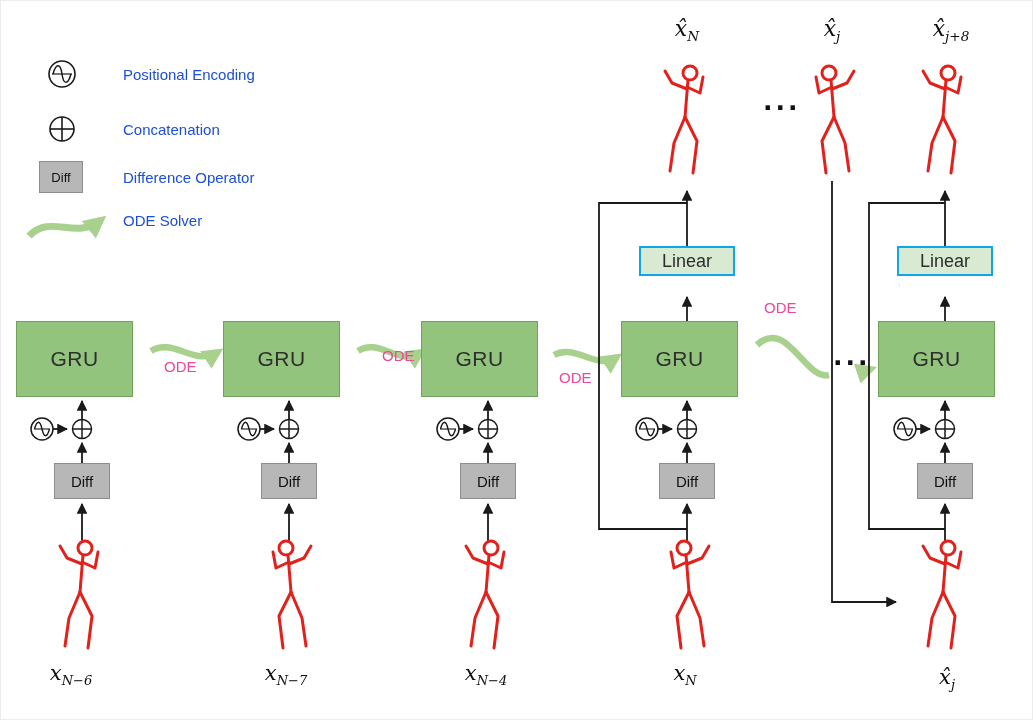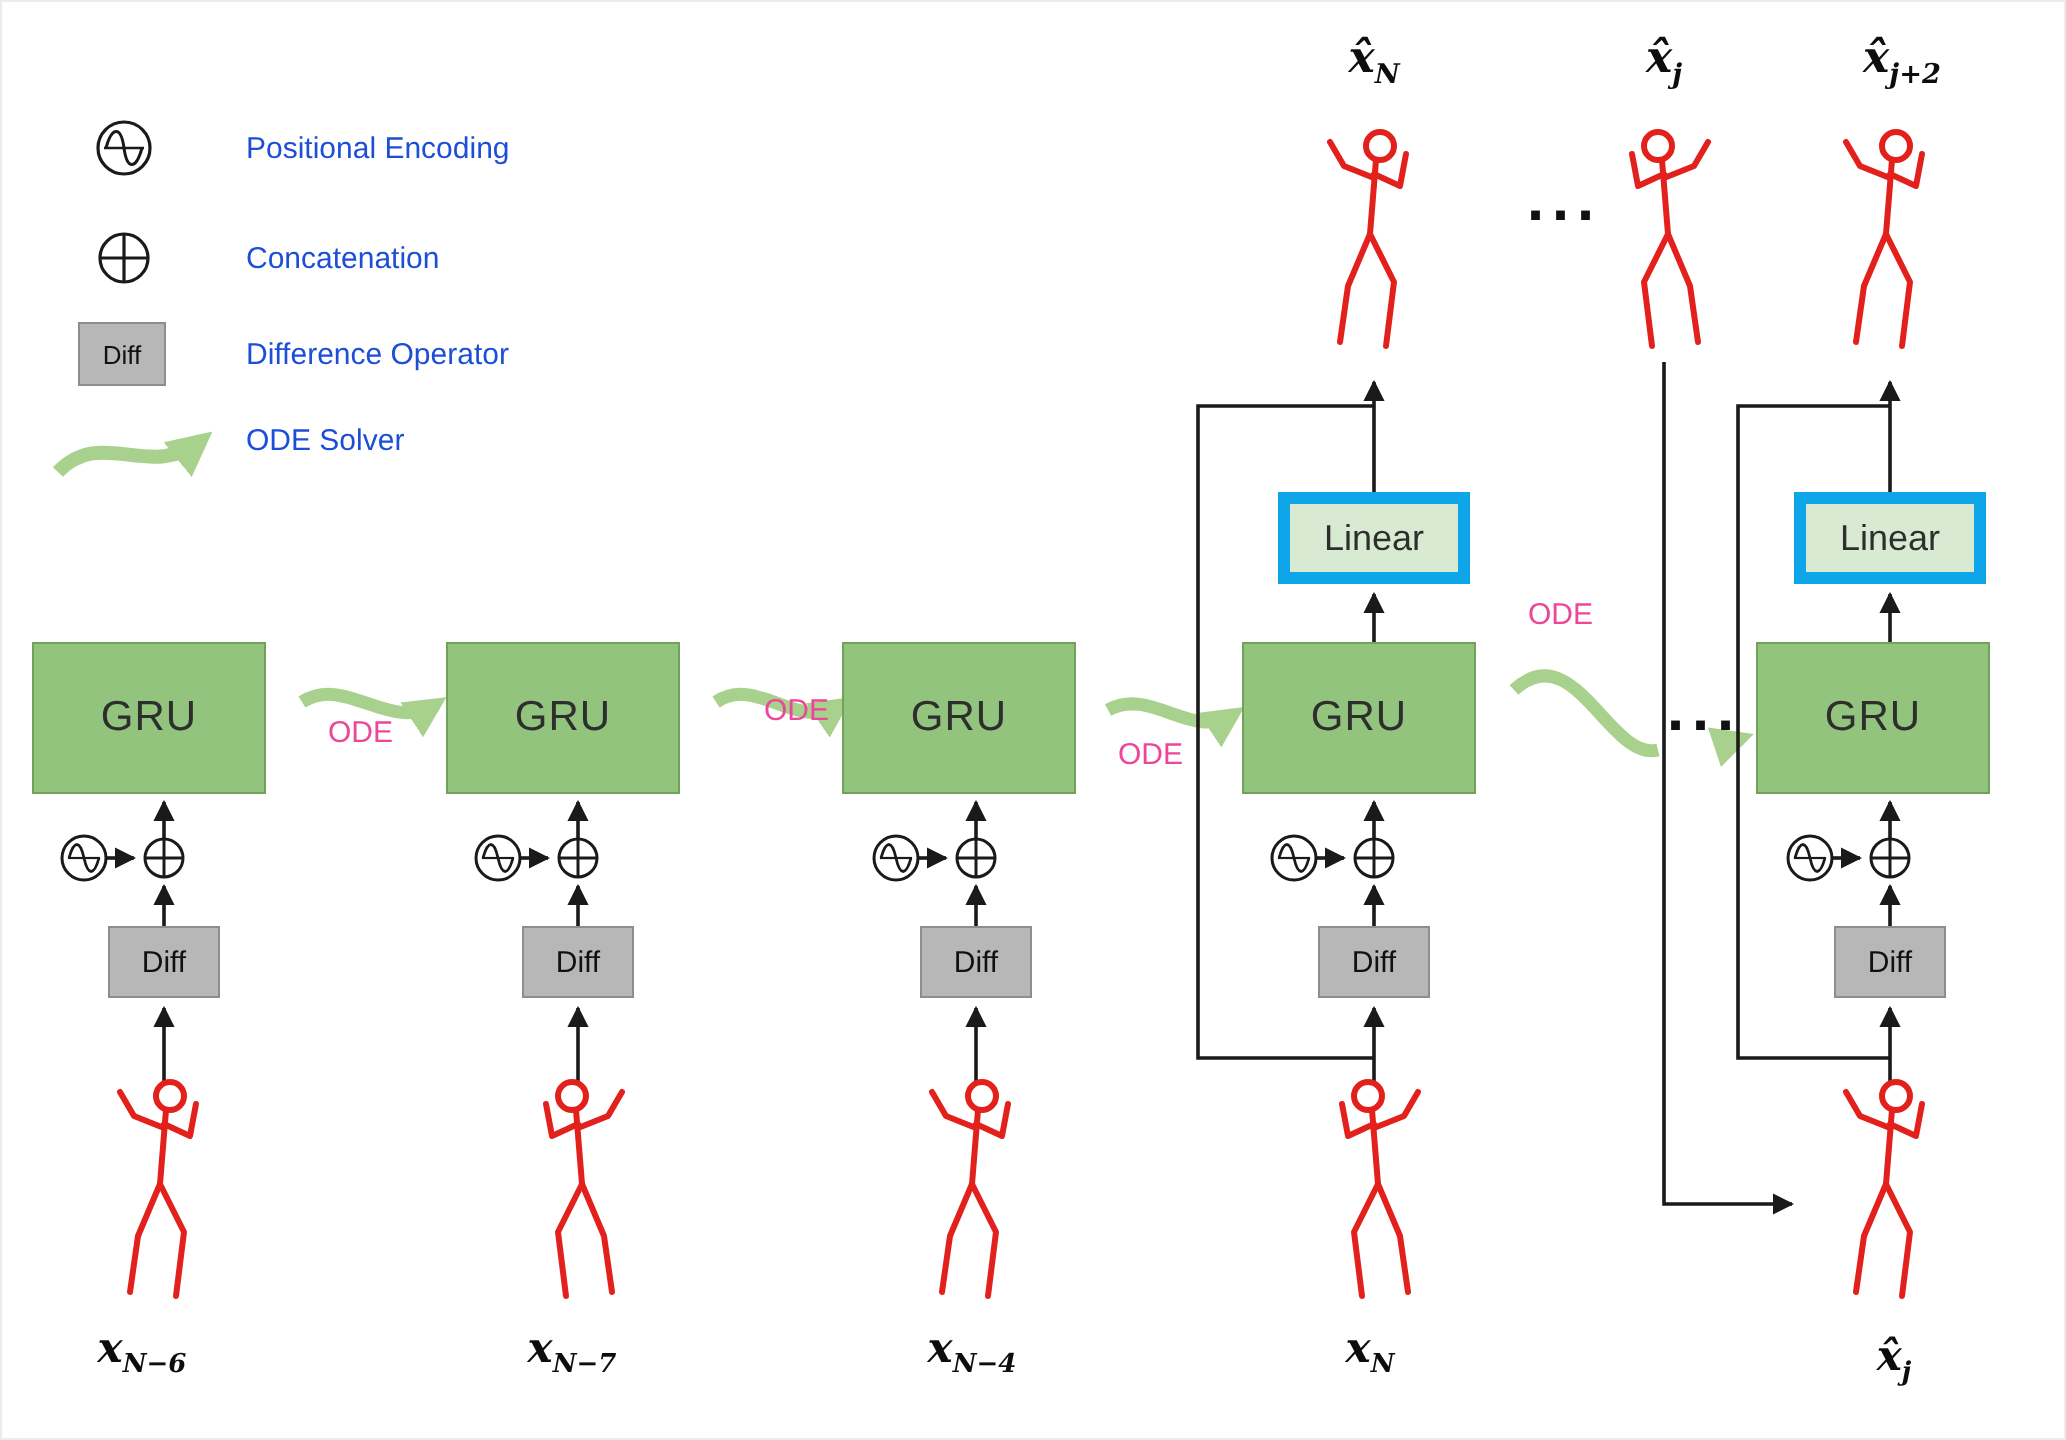--- a/index.html
+++ b/index.html
@@ -3,28 +3,28 @@
 <meta charset="utf-8">
 <style>
   * { margin:0; padding:0; box-sizing:border-box; }
   html,body { background:#ffffff; }
   body { font-family:"Liberation Sans", sans-serif; color:#1a1a1a; }
   .stage { position:relative; width:1033px; height:720px; background:#ffffff; border:1px solid #ececec; overflow:hidden; }
   .layer { position:absolute; left:0; top:0; }
 
   .box { position:absolute; display:flex; align-items:center; justify-content:center; color:#2e2e2e; }
   .gru { width:117px; height:76px; top:320px; background:#93c47d; border:1px solid #72a15a; font-size:21px; letter-spacing:0.5px; }
-  .linear { width:96px; height:46px; top:245px; background:#d9ead3; border:6px solid #0ea5e9; font-size:18px; }
+  .linear { width:96px; height:30px; top:245px; background:#d9ead3; border:2px solid #0ea5e9; font-size:18px; }
   .diff { width:56px; height:36px; top:462px; background:#b7b7b7; border:1px solid #8d8d8d; font-size:15px; color:#111; }
 
   .ode-label { position:absolute; font-size:15px; color:#ec4899; }
   .dots { position:absolute; font-weight:bold; font-size:25px; letter-spacing:3px; color:#111; font-family:"DejaVu Sans", sans-serif; line-height:1; }
 
   .mlabel { position:absolute; transform:translateX(-50%); font-family:"DejaVu Serif", serif;
-            font-style:italic; font-weight:bold; font-size:21px; color:#0d0d0d; white-space:nowrap; line-height:1.1; }
+            font-style:italic; font-weight:normal; font-size:21px; color:#0d0d0d; white-space:nowrap; line-height:1.1; }
   .mlabel sub { font-size:0.62em; font-style:italic; }
   .mlabel.top { font-size:22px; }
 
   .legend-text { position:absolute; left:122px; font-size:15px; color:#1d4ed8; }
   .legend-diff { position:absolute; left:38px; top:160px; width:44px; height:32px; background:#b7b7b7;
                  border:1px solid #8d8d8d; display:flex; align-items:center; justify-content:center; font-size:13px; color:#111; }
 </style>
 </head>
 <body>
 
@@ -222,16 +222,16 @@
     <span>x̂</span><sub>j</sub>
   </div>
 
   <div class="mlabel top" style="left:686px; top:16px">
     <span>x̂</span><sub>N</sub>
   </div>
   <div class="mlabel top" style="left:831px; top:16px">
     <span>x̂</span><sub>j</sub>
   </div>
   <div class="mlabel top" style="left:950px; top:16px">
-    <span>x̂</span><sub>j+2</sub>
+    <span>x̂</span><sub>j+8</sub>
   </div>
 
 </div>
 
 </body></html>

